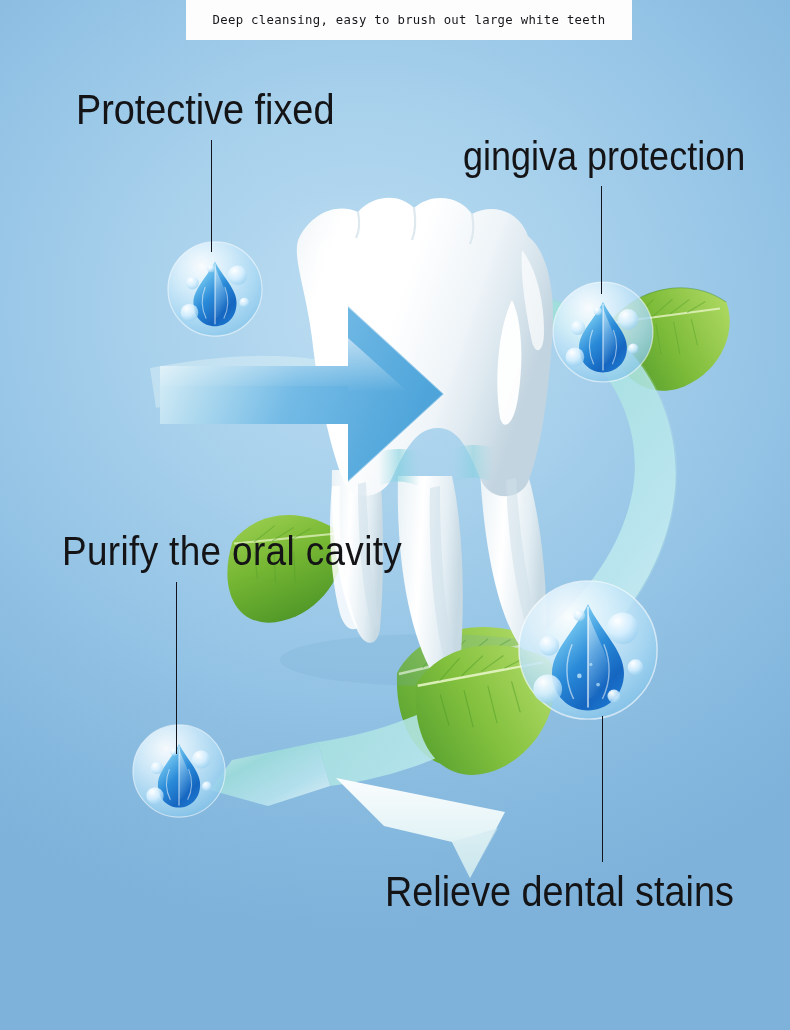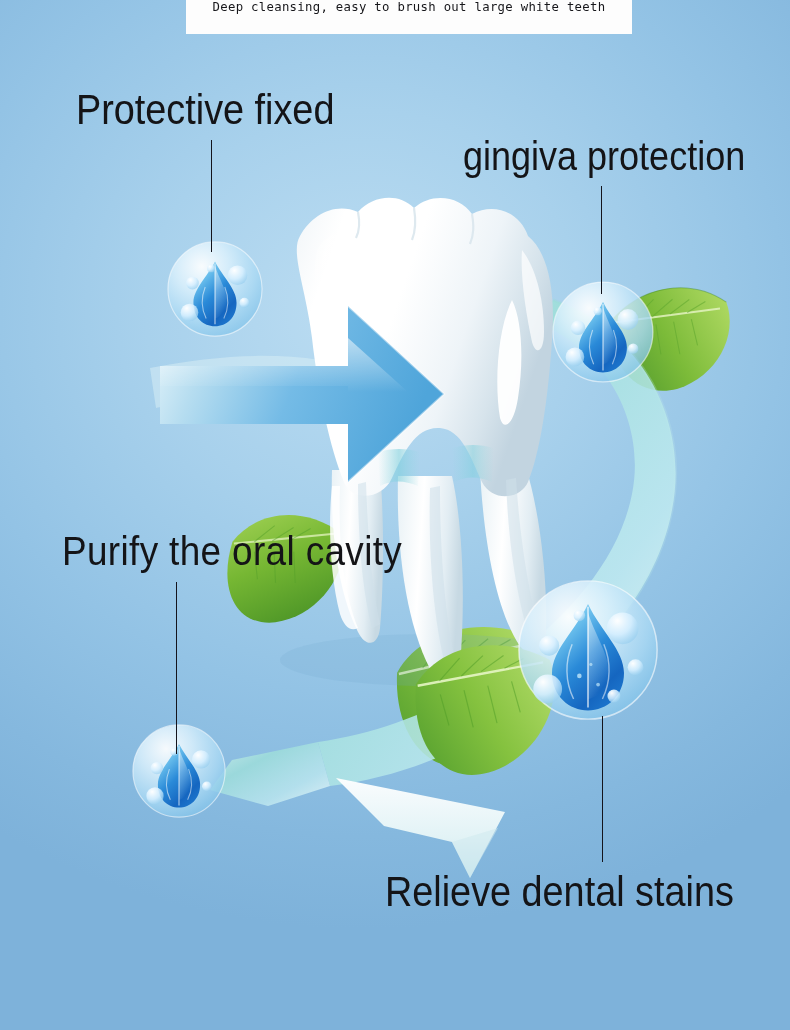--- a/index.html
+++ b/index.html
@@ -19,23 +19,23 @@
       radial-gradient(ellipse 680px 620px at 46% 30%, #bcddf2 0%, #a8d1ec 32%, #93c3e5 62%, #85b8de 85%, #7eb2da 100%);
   }
 
   
   #caption-bar {
     position:absolute; left:0; top:0; width:790px; height:23px;
     z-index:60;
   }
   #caption-box {
     position:absolute; left:186px; top:0px;
-    width:446px; height:34px;
+    width:446px; height:40px;
     background:#fdfdfd;
-    display:flex; align-items:flex-start; justify-content:center;
+    display:flex; align-items:center; justify-content:center;
   }
   #caption-text {
     font-family:"DejaVu Sans Mono", monospace;
     font-size:12.3px;
     letter-spacing:0.3px;
     color:#17171b;
     white-space:nowrap;
   }
 
   

